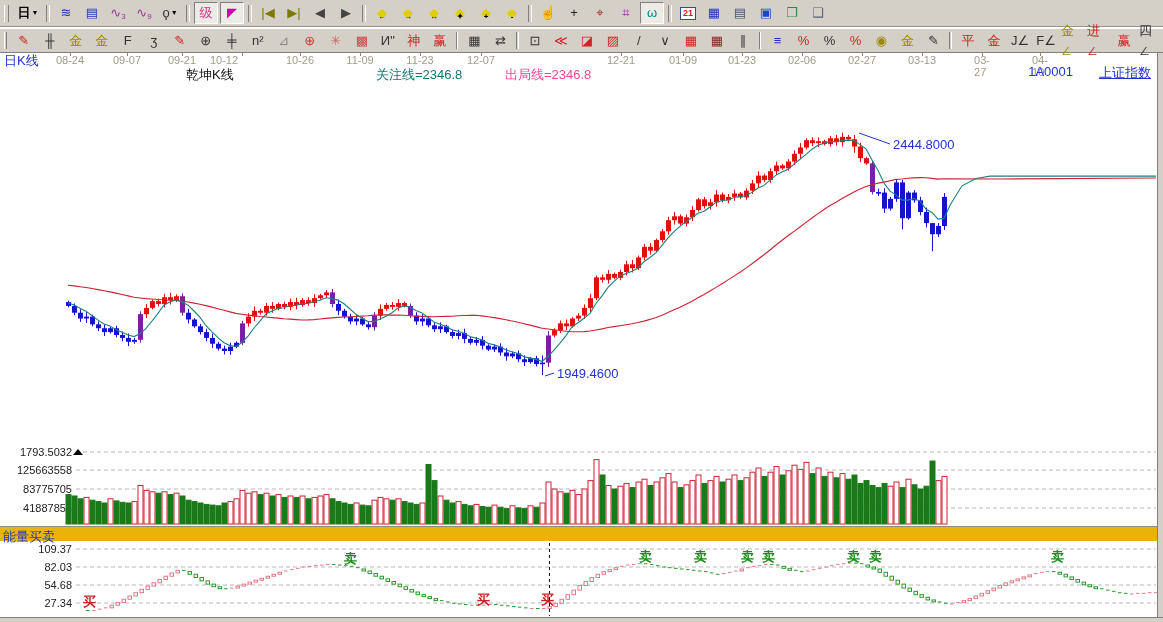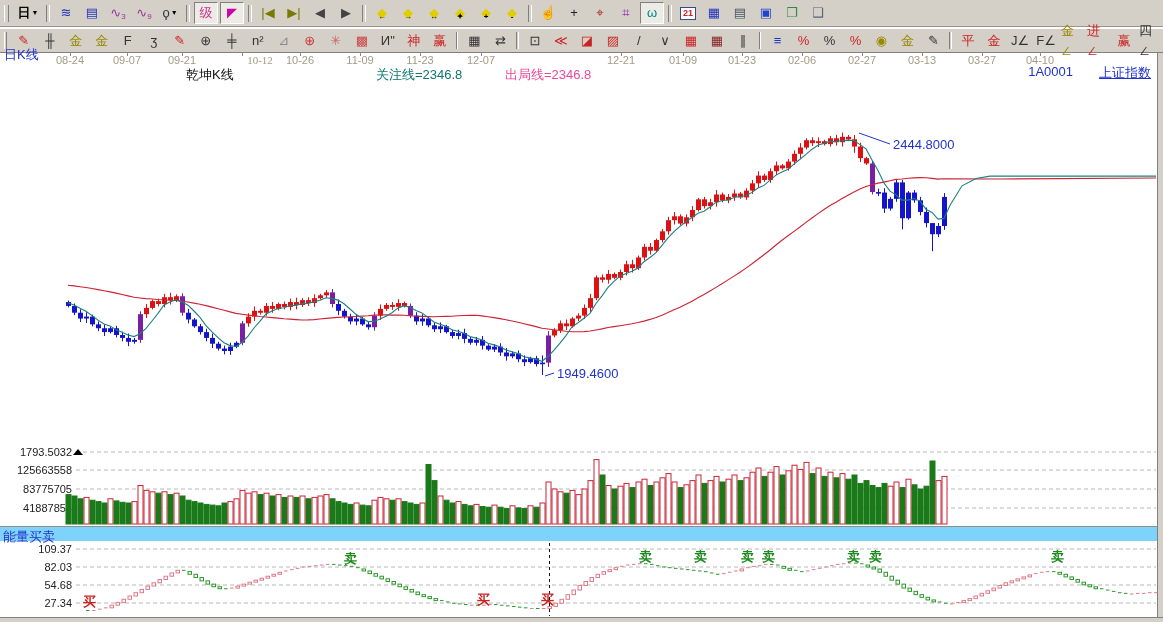--- a/index.html
+++ b/index.html
@@ -12,25 +12,25 @@
   .tbtn{position:relative;min-width:22px;height:20px;display:inline-flex;align-items:center;justify-content:center;
         font-size:13px;line-height:20px;margin:0 1px;border:1px solid transparent;cursor:default;}
   .tbtn.pressed{background:#ecebe6;border-top:1px solid #808080;border-left:1px solid #808080;
         border-bottom:1px solid #ffffff;border-right:1px solid #ffffff;}
   .tbtn.wide{min-width:26px;font-weight:bold;}
   .tbtn .gl{display:inline-block;}
   .tbtn.boxed .gl{border:1px solid #3a4a88;font-size:9px;font-weight:bold;line-height:11px;padding:0 2px;background:#fff;}
   .tbtn .sub{font-size:8px;margin-top:7px;}
   .tbtn .arr{font-size:7px;color:#000;margin-left:1px;}
   .tbtn .ov{position:absolute;left:0;right:0;top:4px;font-size:8px;font-weight:bold;color:#000;text-align:center;}
-  #dates{position:absolute;top:53px;left:0;width:1157px;height:11px;}
+  #dates{position:absolute;top:53px;left:0;width:983px;height:11px;}
   .dlab{position:absolute;top:1px;transform:translateX(-50%);font-size:11px;}
   .dtick{position:absolute;top:-1px;width:1px;height:4px;background:#8a8878;}
   .hlab{position:absolute;font-size:13px;white-space:nowrap;}
-  #nlstrip{position:absolute;top:526px;left:0;width:1157px;height:16px;background:#7dd3fc;
+  #nlstrip{position:absolute;top:526px;left:0;width:1157px;height:16px;background:#eab308;
            border-top:1px solid #929086;border-bottom:1px solid #ffffff;box-sizing:border-box;}
   #nlstrip span{position:absolute;left:3px;top:1px;font-size:13px;}
   #rightstrip{position:absolute;top:53px;right:0;width:6px;height:569px;background:#d4d0c8;border-left:1px solid #808080;box-sizing:border-box;}
   #bottomstrip{position:absolute;top:617px;left:0;width:1163px;height:5px;background:#d4d0c8;border-top:1px solid #808080;box-sizing:border-box;}
   svg{position:absolute;top:0;left:0;}
   svg text{font-family:"Liberation Sans",sans-serif;}
 </style>
 </head>
 <body>
 
@@ -949,21 +949,21 @@
     </svg>
 
   <div id="dates">
       <div class="dtick" style="left: 70px;"></div>
       <span class="dlab" style="left: 70px; color: rgb(162, 154, 134);">08-24</span>
       <div class="dtick" style="left: 127px;"></div>
       <span class="dlab" style="left: 127px; color: rgb(162, 154, 134);">09-07</span>
       <div class="dtick" style="left: 182px;"></div>
       <span class="dlab" style="left: 182px; color: rgb(162, 154, 134);">09-21</span>
       <div class="dtick" style="left: 242px;"></div>
-      <span class="dlab" style="left: 260px; color: rgb(162, 154, 134); font-family: Liberation Serif, serif;">10-12</span>
+      <span class="dlab" style="left: 224px; color: rgb(162, 154, 134);">10-12</span>
       <div class="dtick" style="left: 300px;"></div>
       <span class="dlab" style="left: 300px; color: rgb(162, 154, 134);">10-26</span>
       <div class="dtick" style="left: 360px;"></div>
       <span class="dlab" style="left: 360px; color: rgb(162, 154, 134);">11-09</span>
       <div class="dtick" style="left: 420px;"></div>
       <span class="dlab" style="left: 420px; color: rgb(162, 154, 134);">11-23</span>
       <div class="dtick" style="left: 481px;"></div>
       <span class="dlab" style="left: 481px; color: rgb(162, 154, 134);">12-07</span>
       <div class="dtick" style="left: 621px;"></div>
       <span class="dlab" style="left: 621px; color: rgb(162, 154, 134);">12-21</span>
@@ -976,21 +976,21 @@
       <div class="dtick" style="left: 862px;"></div>
       <span class="dlab" style="left: 862px; color: rgb(162, 154, 134);">02-27</span>
       <div class="dtick" style="left: 922px;"></div>
       <span class="dlab" style="left: 922px; color: rgb(162, 154, 134);">03-13</span>
       <div class="dtick" style="left: 982px;"></div>
       <span class="dlab" style="left: 982px; color: rgb(162, 154, 134);">03-27</span>
       <div class="dtick" style="left: 1040px;"></div>
       <span class="dlab" style="left: 1040px; color: rgb(162, 154, 134);">04-10</span>
     </div>
 
-  <span class="hlab" style="left:4px;top:46px;color:#2233cc;">日K线</span>
+  <span class="hlab" style="left:4px;top:52px;color:#2233cc;">日K线</span>
   <span class="hlab" style="left:186px;top:66px;color:#111111;">乾坤K线</span>
   <span class="hlab" style="left:376px;top:66px;color:#0f766e;">关注线=2346.8</span>
   <span class="hlab" style="left:505px;top:66px;color:#ec4899;">出局线=2346.8</span>
   <span class="hlab" style="right:90px;top:64px;color:#2233cc;">1A0001</span>
   <span class="hlab" style="right:12px;top:64px;color:#2233cc;text-decoration:underline;">上证指数</span>
 
   <div id="nlstrip">
     <span style="color:#2233cc;">能量买卖</span>
   </div>
 

